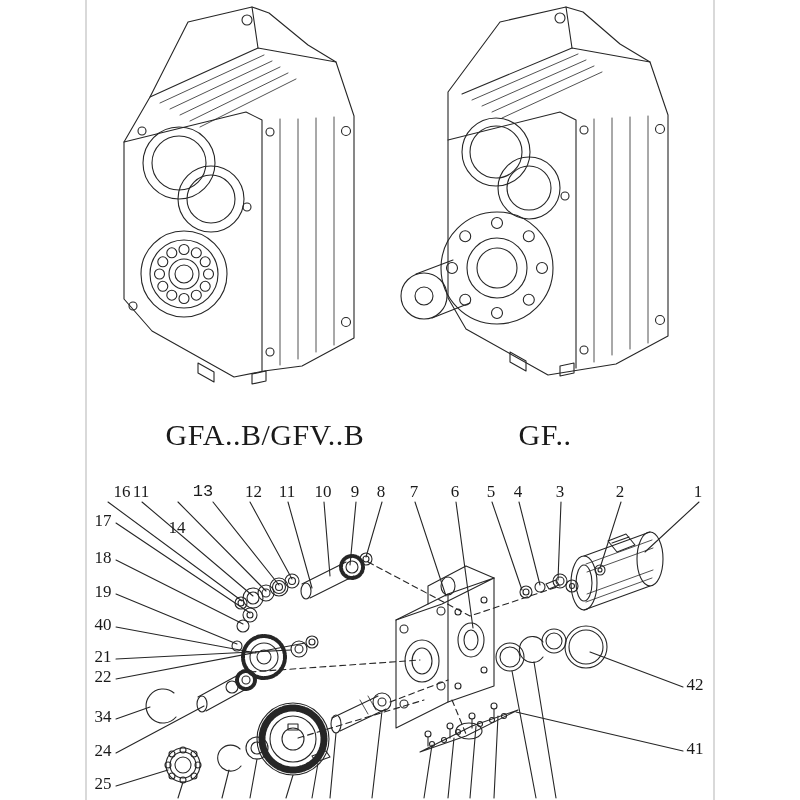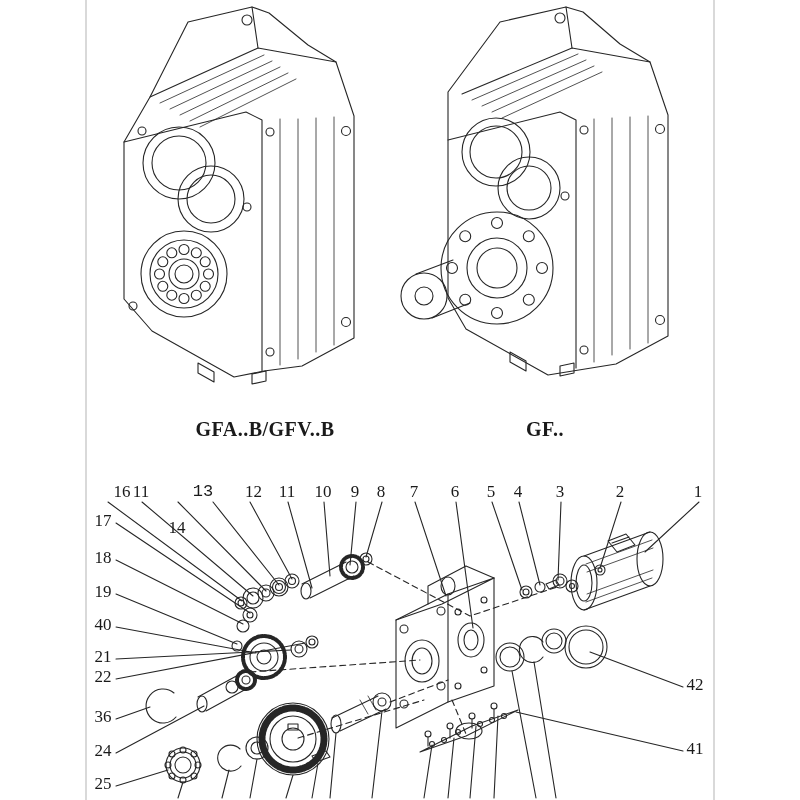--- a/index.html
+++ b/index.html
@@ -5,21 +5,21 @@
   html,body{margin:0;padding:0;background:#ffffff;}
   .page{position:relative;width:800px;height:800px;background:#ffffff;overflow:hidden;
         font-family:"Liberation Serif",serif;color:#1a1a1a;}
   svg{position:absolute;left:0;top:0;}
   svg *{stroke:#262626;fill:none;stroke-width:1.1;stroke-linecap:round;stroke-linejoin:round;}
   .edge{stroke:#d9d9d9;stroke-width:2;}
   .thin{stroke-width:0.8;}
   .dash{stroke-dasharray:6 4;stroke-width:0.9;}
   .teeth{stroke-width:4;stroke-dasharray:2.2 1.6;}
   .teethwide{stroke-width:7;stroke-dasharray:2.6 1.8;}
-  .model-label{position:absolute;font-weight:bold;font-size:20px;letter-spacing:0.5px;
+  .model-label{position:absolute;font-weight:normal;font-size:30px;letter-spacing:0.5px;
                text-align:center;white-space:nowrap;}
   .callout{position:absolute;width:26px;text-align:center;font-size:17px;line-height:18px;}
 </style>
 </head>
 <body>
 
 <div class="page">
 
 <svg width="800" height="800" viewBox="0 0 800 800">
 
@@ -299,20 +299,20 @@
 <span class="callout" style="left:547px;top:483px;">3</span>
 <span class="callout" style="left:607px;top:483px;">2</span>
 <span class="callout" style="left:685px;top:483px;">1</span>
 
 <span class="callout" style="left:90px;top:512px;">17</span>
 <span class="callout" style="left:90px;top:549px;">18</span>
 <span class="callout" style="left:90px;top:583px;">19</span>
 <span class="callout" style="left:90px;top:616px;">40</span>
 <span class="callout" style="left:90px;top:648px;">21</span>
 <span class="callout" style="left:90px;top:668px;">22</span>
-<span class="callout" style="left:90px;top:708px;">36</span>
+<span class="callout" style="left:90px;top:708px;">34</span>
 <span class="callout" style="left:90px;top:742px;">24</span>
 <span class="callout" style="left:90px;top:775px;">25</span>
 
 <span class="callout" style="left:682px;top:676px;">42</span>
 <span class="callout" style="left:682px;top:740px;">41</span>
 
 </div>
 
 </body></html>

